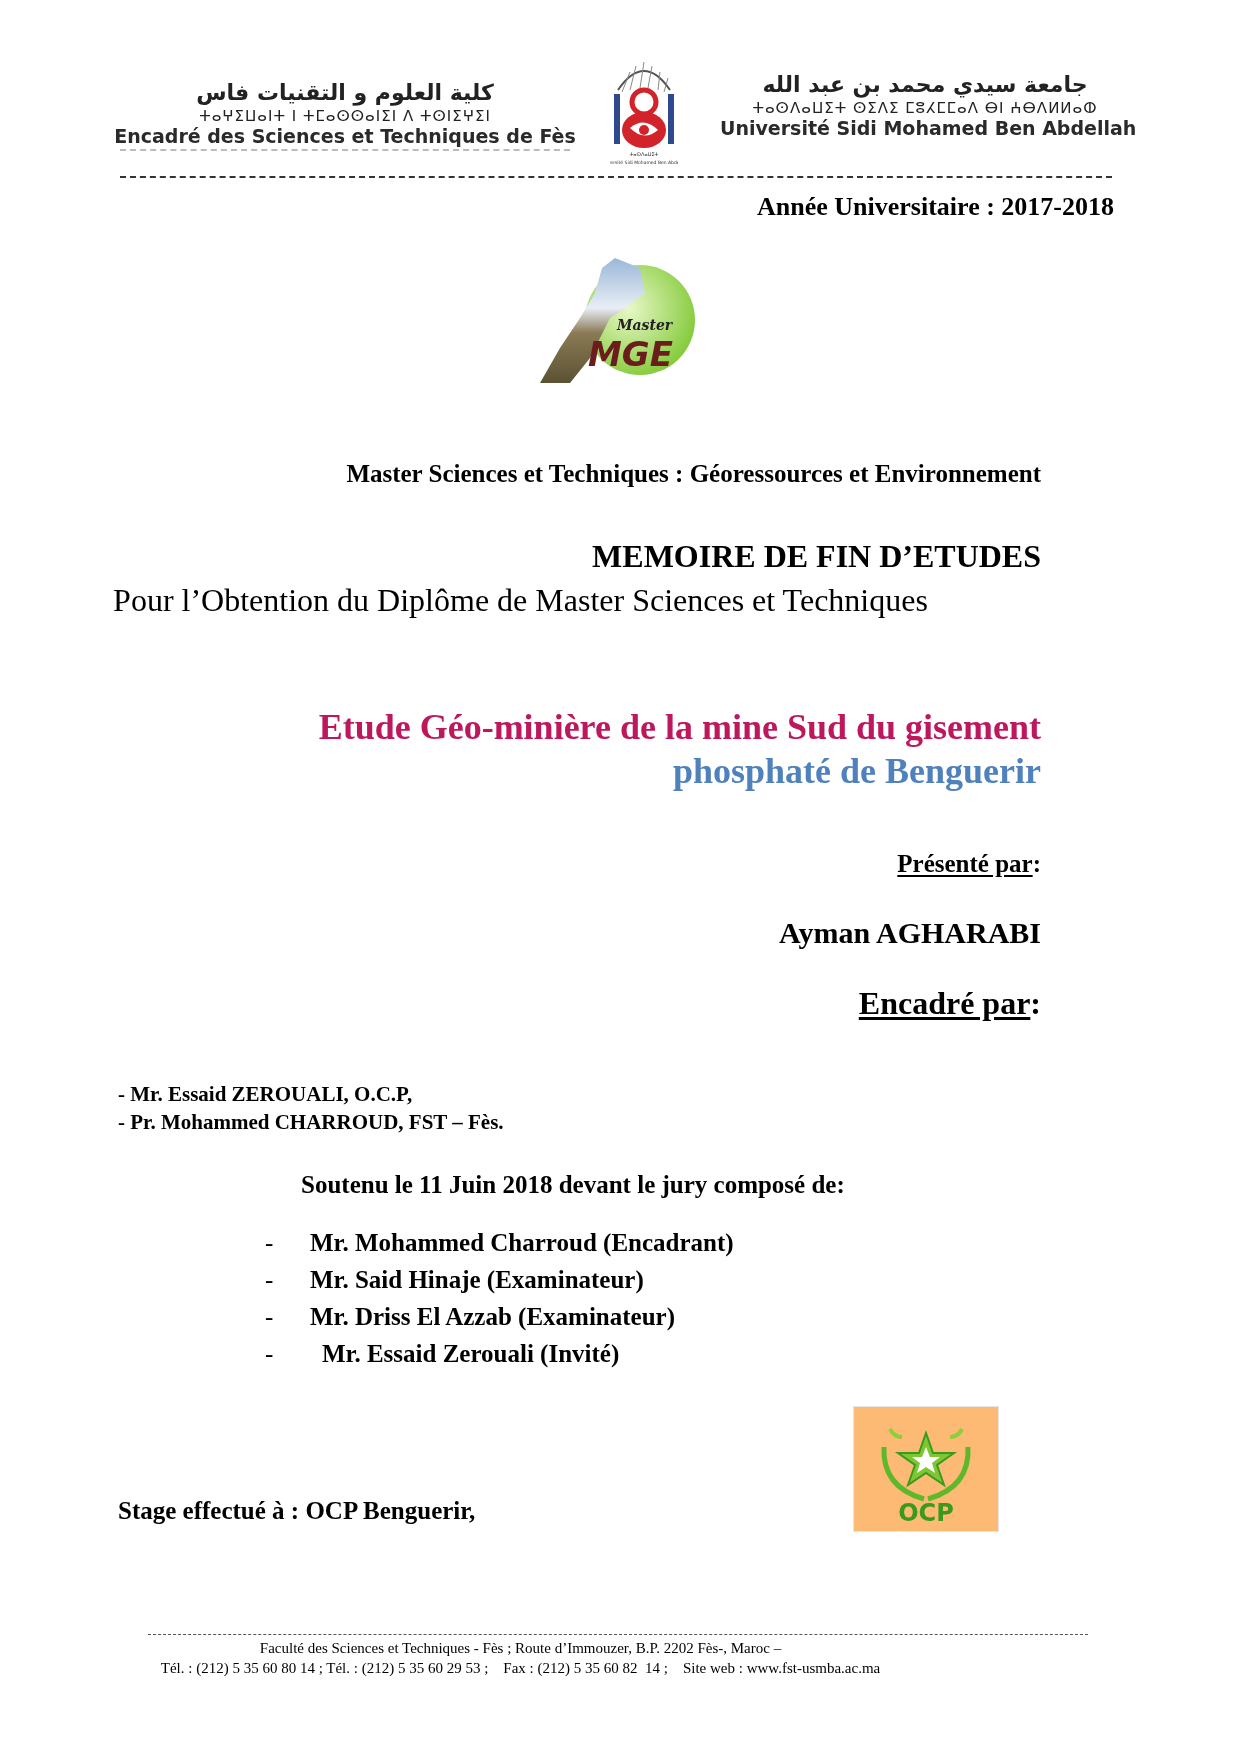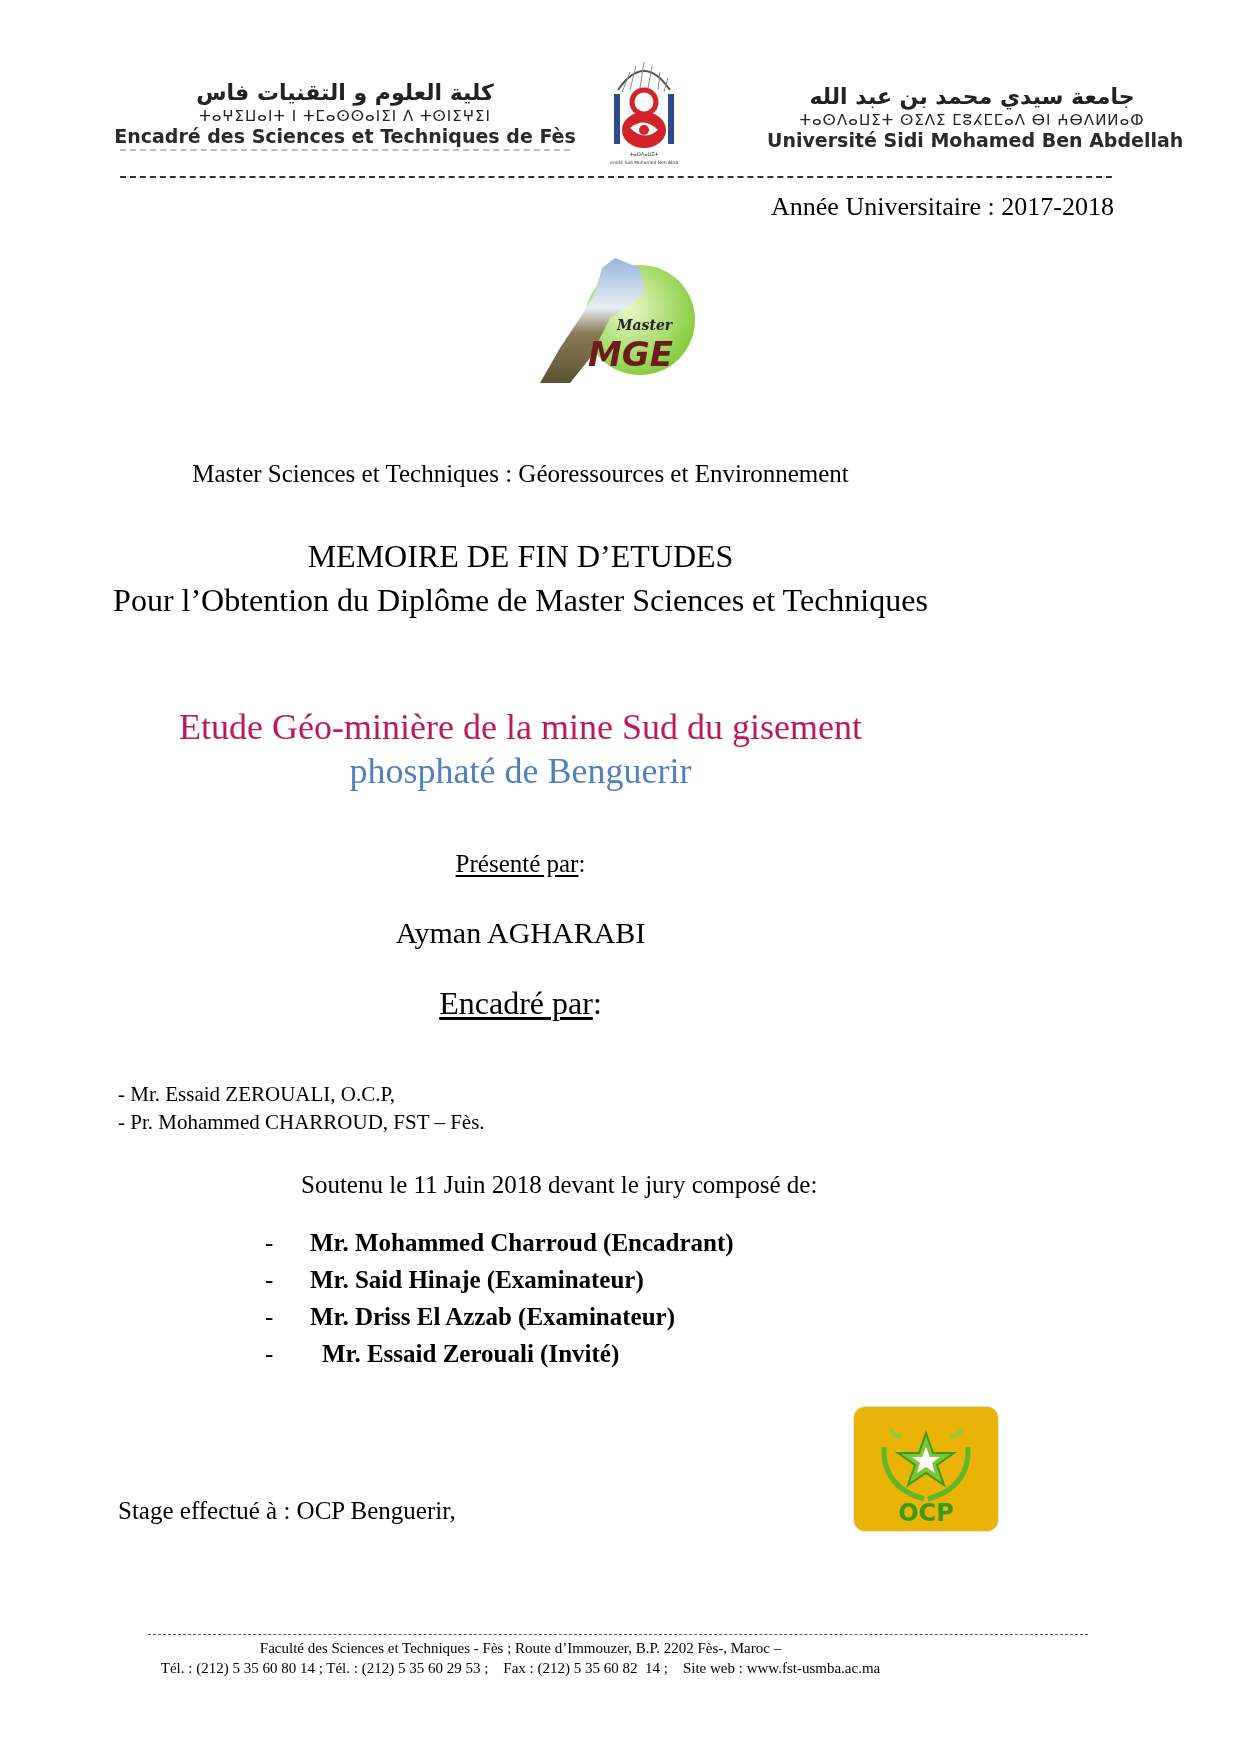--- a/index.html
+++ b/index.html
@@ -4,21 +4,21 @@
 <style>
   html, body { margin: 0; padding: 0; background: #ffffff; }
   body { width: 1241px; height: 1754px; position: relative; overflow: hidden; font-family: "Liberation Serif", serif; color: #000; }
   .abs { position: absolute; }
   .hdr-ar { font-family: "DejaVu Sans", sans-serif; font-weight: bold; font-size: 22px; color: #222; text-align: center; direction: rtl; }
   .hdr-tif { font-family: "DejaVu Sans", sans-serif; font-size: 15px; color: #222; text-align: center; letter-spacing: 1px; }
   .hdr-fr { font-family: "DejaVu Sans", sans-serif; font-weight: bold; font-size: 19px; color: #2a2a2a; text-align: center; white-space: nowrap; }
   .dash { position: absolute; border-top: 2px dashed #333; height: 0; }
   .dash-thin { position: absolute; border-top: 1px dashed #555; height: 0; }
   .center { text-align: center; left: 0; width: 1041px; }
-  .bold { font-weight: normal; }
+  .bold { font-weight: bold; text-align: right; }
   .u { text-decoration: underline; text-underline-offset: 3px; }
   .list-row { position: absolute; font-weight: bold; font-size: 25px; }
   .list-row .dash-mark { position: absolute; left: 0; font-weight: normal; }
   .list-row .txt { position: absolute; left: 44px; white-space: nowrap; }
 </style>
 </head>
 <body>
 
 <div class="abs" style="left:110px; top:80px; width:470px;">
   <div class="hdr-ar">كلية العلوم و التقنيات فاس</div>
@@ -35,21 +35,21 @@
     <rect x="58" y="44" width="6" height="50" fill="#2e4a8c"></rect>
     <circle cx="34" cy="52" r="12" fill="none" stroke="#d2232a" stroke-width="5"></circle>
     <ellipse cx="34" cy="80" rx="22" ry="18" fill="#d2232a"></ellipse>
     <path d="M20 78 Q34 66 48 80 Q34 92 20 78" fill="#fff"></path>
     <circle cx="34" cy="80" r="5" fill="#d2232a"></circle>
     <text x="34" y="106" font-size="5" text-anchor="middle" fill="#333" font-family="DejaVu Sans, sans-serif">ⵜⴰⵙⴷⴰⵡⵉⵜ</text>
     <text x="34" y="114" font-size="4.5" text-anchor="middle" fill="#333" font-family="DejaVu Sans, sans-serif">Université Sidi Mohamed Ben Abdellah</text>
   </svg>
 </div>
 
-<div class="abs" style="left:720px; top:84px; width:410px;margin-left:47px;">
+<div class="abs" style="left:720px; top:72px; width:410px;">
   <div class="hdr-ar">جامعة سيدي محمد بن عبد الله</div>
   <div class="hdr-tif" style="margin-top:2px;">ⵜⴰⵙⴷⴰⵡⵉⵜ ⵙⵉⴷⵉ ⵎⵓⵃⵎⵎⴰⴷ ⴱⵏ ⵄⴱⴷⵍⵍⴰⵀ</div>
   <div class="hdr-fr">Université Sidi Mohamed Ben Abdellah</div>
 </div>
 
 <div class="dash" style="left:120px; top:176px; width:992px;"></div>
 
 <div class="abs bold" style="right:127px; top:192px; font-size:26px; white-space:nowrap;">Année Universitaire : 2017-2018</div>
 
 <div class="abs" style="left:530px; top:248px; width:180px; height:140px;">
@@ -105,21 +105,21 @@
 </div>
 <div class="list-row" style="left:265px; top:1303px;">
   <span class="dash-mark">-</span>
   <span class="txt" style="left:45px;">Mr. Driss El Azzab (Examinateur)</span>
 </div>
 <div class="list-row" style="left:265px; top:1340px;">
   <span class="dash-mark">-</span>
   <span class="txt" style="left:57px;">Mr. Essaid Zerouali (Invité)</span>
 </div>
 
-<div class="abs" style="left:853px; top:1406px; width:144px; height:124px; border:1px solid #e4e4e4; border-radius:12px; background:#eab308;">
+<div class="abs" style="left:853px; top:1406px; width:144px; height:124px; border:1px solid #e4e4e4; border-radius:0; background:#fdba74;">
   <svg width="144" height="124" viewBox="0 0 144 124">
     <path d="M30 40 Q28 80 70 92" fill="none" stroke="#5fb82a" stroke-width="5"></path>
     <path d="M114 40 Q116 80 74 92" fill="none" stroke="#5fb82a" stroke-width="5"></path>
     <path d="M36 22 Q40 30 48 30 M108 22 Q104 30 96 30" fill="none" stroke="#8ccf3b" stroke-width="4"></path>
     <polygon points="72,26 79,46 100,46 83,58 90,78 72,66 54,78 61,58 44,46 65,46" fill="#7fc633" stroke="#3a9a1e" stroke-width="2"></polygon>
     <polygon points="72,40 76,50 86,50 78,56 81,66 72,60 63,66 66,56 58,50 68,50" fill="#fff"></polygon>
     <text x="72" y="114" font-size="24" font-weight="bold" text-anchor="middle" font-family="DejaVu Sans, sans-serif" fill="#3a9a1e">OCP</text>
   </svg>
 </div>
 

